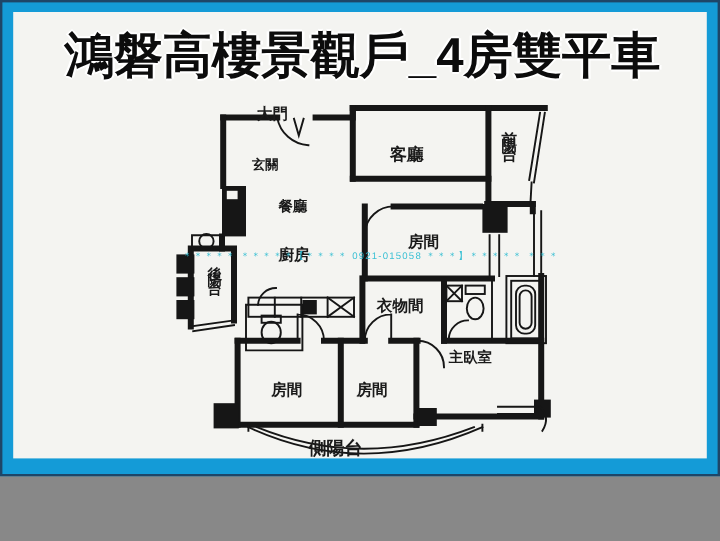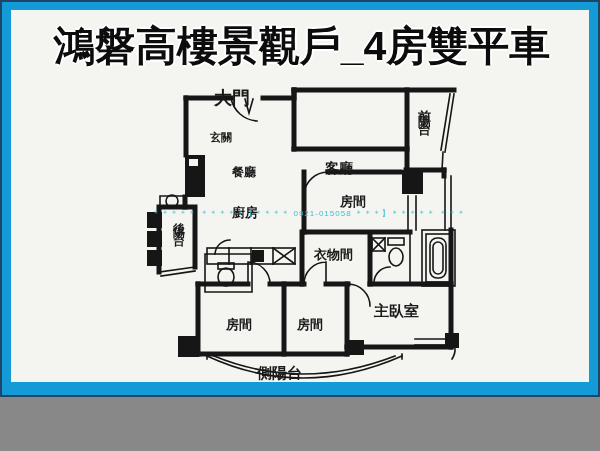--- a/index.html
+++ b/index.html
@@ -148,30 +148,30 @@
         <path d="M212,354 Q300,390 393,354"></path>
         <path d="M205,352 V357 M400,352 V357"></path>
 
         <path d="M413,337 H446 M413,343 H446"></path>
         <path d="M448,337 Q457,346 450,357"></path>
       </g>
     </g>
   </svg>
 
   <div id="labels">
-      <div class="room-label" style="left: 212px; top: 84px; font-size: 18px;">大門</div>
+      <div class="room-label" style="left: 212px; top: 84px; font-size: 13px;">大門</div>
       <div class="room-label" style="left: 208px; top: 128px; font-size: 11px;">玄關</div>
-      <div class="room-label" style="left: 323px; top: 118px; font-size: 14px; margin-top: 40px;">客廳</div>
+      <div class="room-label" style="left: 323px; top: 118px; font-size: 14px;">客廳</div>
       <div class="room-label vertical" style="left: 413px; top: 97px; font-size: 13px;">前陽台</div>
       <div class="room-label" style="left: 230px; top: 162px; font-size: 12px;">餐廳</div>
       <div class="room-label" style="left: 338px; top: 191px; font-size: 13px;">房間</div>
       <div class="room-label vertical" style="left: 168px; top: 210px; font-size: 12px;">後陽台</div>
       <div class="room-label" style="left: 230px; top: 202px; font-size: 13px;">廚房</div>
       <div class="room-label" style="left: 312px; top: 244px; font-size: 13px;">衣物間</div>
-      <div class="room-label" style="left: 372px; top: 300px; font-size: 15px;">主臥室</div>
+      <div class="room-label" style="left: 372px; top: 288px; font-size: 12px;">主臥室</div>
       <div class="room-label" style="left: 224px; top: 314px; font-size: 13px;">房間</div>
       <div class="room-label" style="left: 295px; top: 314px; font-size: 13px;">房間</div>
       <div class="room-label" style="left: 255px; top: 362px; font-size: 15px;">側陽台</div>
     </div>
 
   <div class="wm-strip wm-strip-1">＊＊＊＊＊ ＊＊＊＊＊【＊＊＊＊ 0921-015058 ＊＊＊】＊＊＊＊＊ ＊＊＊＊＊ ＊＊＊＊</div>
   <div class="wm-strip wm-strip-2">＊＊＊＊＊ ＊＊＊＊＊【＊＊＊＊ 0921-015058 ＊＊＊】＊＊＊＊＊ ＊＊＊＊＊ ＊＊＊＊</div>
 
   <div class="disclaimer">
   </div>

